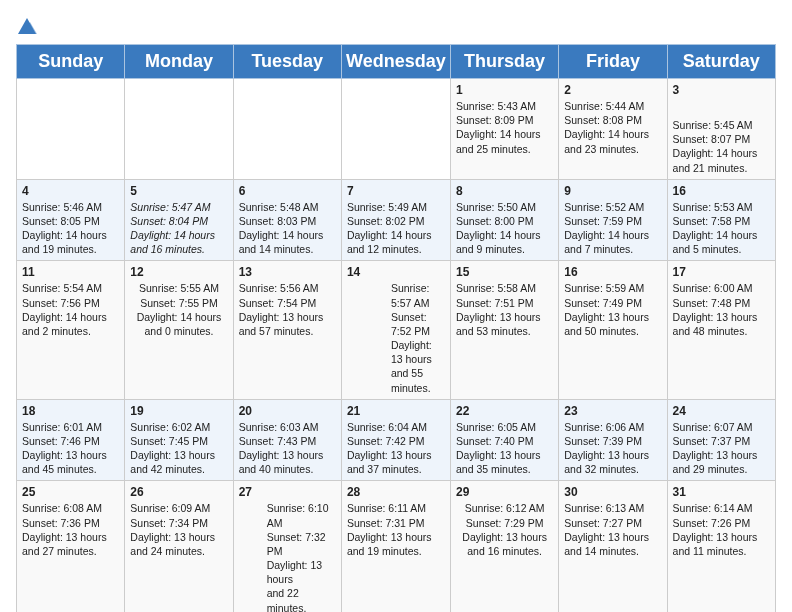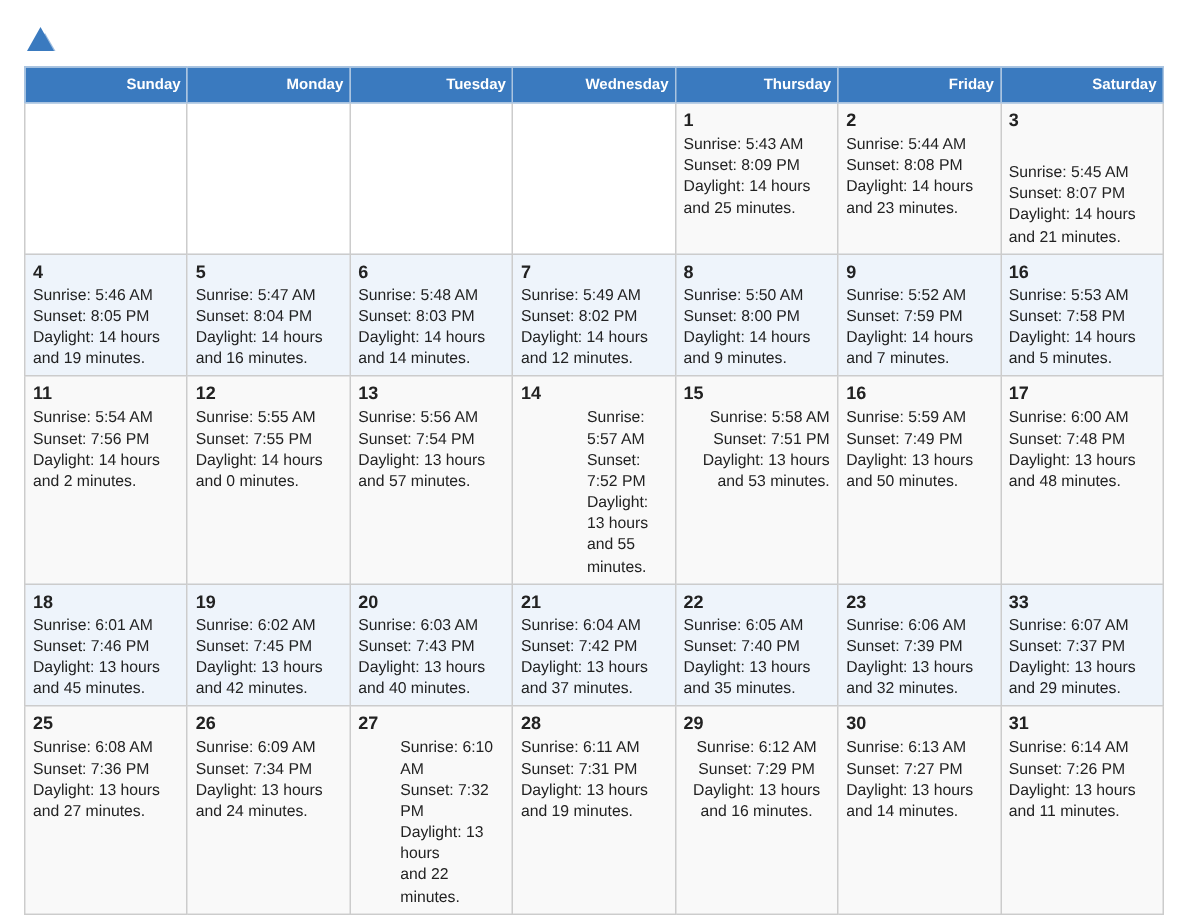--- a/index.html
+++ b/index.html
@@ -56,24 +56,24 @@
       margin-top: 2px;
     }
     .calendar {
       width: 100%;
       border-collapse: collapse;
       font-size: 11px;
     }
     .calendar thead tr th {
       background-color: #3a7abf;
       color: #fff;
-      font-size: 10px;
+      font-size: 18px;
       font-weight: bold;
       padding: 6px 4px;
-      text-align: right;
+      text-align: center;
       border: 1px solid #aac4e0;
     }
     .calendar tbody tr td {
       border: 1px solid #ccc;
       vertical-align: top;
       padding: 4px 5px;
       width: 108px;
       min-height: 70px;
       height: 74px;
       background: #fff;
@@ -163,21 +163,21 @@
       <tr>
         <td>
           <span class="day-num">4</span>
           <div class="day-info" style="white-space: pre-line;">Sunrise: 5:46 AM
 Sunset: 8:05 PM
 Daylight: 14 hours
 and 19 minutes.</div>
         </td>
         <td>
           <span class="day-num">5</span>
-          <div class="day-info" style="white-space: pre-line;">Sunrise: 5:47 AM
+          <div class="day-info" style="white-space: pre-line; font-style: italic;">Sunrise: 5:47 AM
 Sunset: 8:04 PM
 Daylight: 14 hours
 and 16 minutes.</div>
         </td>
         <td>
           <span class="day-num">6</span>
           <div class="day-info" style="white-space: pre-line;">Sunrise: 5:48 AM
 Sunset: 8:03 PM
 Daylight: 14 hours
 and 14 minutes.</div>
@@ -214,42 +214,42 @@
       <tr>
         <td>
           <span class="day-num">11</span>
           <div class="day-info" style="white-space: pre-line;">Sunrise: 5:54 AM
 Sunset: 7:56 PM
 Daylight: 14 hours
 and 2 minutes.</div>
         </td>
         <td>
           <span class="day-num">12</span>
-          <div class="day-info" style="white-space: pre-line;">Sunrise: 5:55 AM
+          <div class="day-info" style="white-space: pre-line; text-align: center;">Sunrise: 5:55 AM
 Sunset: 7:55 PM
 Daylight: 14 hours
 and 0 minutes.</div>
         </td>
         <td>
           <span class="day-num">13</span>
           <div class="day-info" style="white-space: pre-line;">Sunrise: 5:56 AM
 Sunset: 7:54 PM
 Daylight: 13 hours
 and 57 minutes.</div>
         </td>
         <td>
           <span class="day-num">14</span>
           <div class="day-info" style="white-space: pre-line; margin-left: 44px;">Sunrise: 5:57 AM
 Sunset: 7:52 PM
 Daylight: 13 hours
 and 55 minutes.</div>
         </td>
         <td>
           <span class="day-num">15</span>
-          <div class="day-info" style="white-space: pre-line; text-align: right;">Sunrise: 5:58 AM
+          <div class="day-info" style="white-space: pre-line;">Sunrise: 5:58 AM
 Sunset: 7:51 PM
 Daylight: 13 hours
 and 53 minutes.</div>
         </td>
         <td>
           <span class="day-num">16</span>
           <div class="day-info" style="white-space: pre-line;">Sunrise: 5:59 AM
 Sunset: 7:49 PM
 Daylight: 13 hours
 and 50 minutes.</div>
@@ -299,21 +299,21 @@
 and 35 minutes.</div>
         </td>
         <td>
           <span class="day-num">23</span>
           <div class="day-info" style="white-space: pre-line;">Sunrise: 6:06 AM
 Sunset: 7:39 PM
 Daylight: 13 hours
 and 32 minutes.</div>
         </td>
         <td>
-          <span class="day-num">33</span>
+          <span class="day-num">24</span>
           <div class="day-info" style="white-space: pre-line;">Sunrise: 6:07 AM
 Sunset: 7:37 PM
 Daylight: 13 hours
 and 29 minutes.</div>
         </td>
       </tr>
       <tr>
         <td>
           <span class="day-num">25</span>
           <div class="day-info" style="white-space: pre-line;">Sunrise: 6:08 AM

